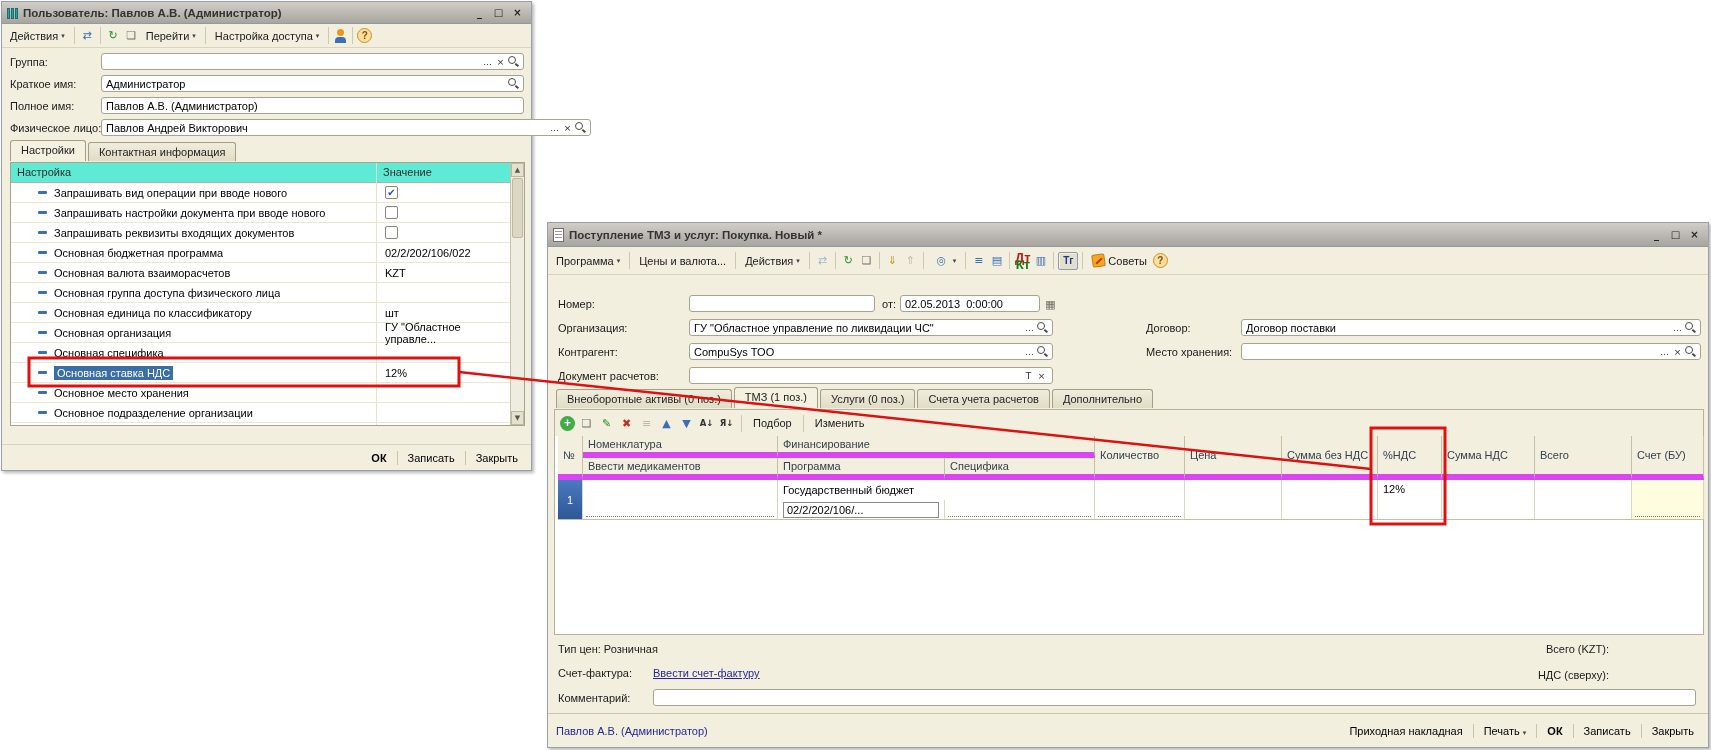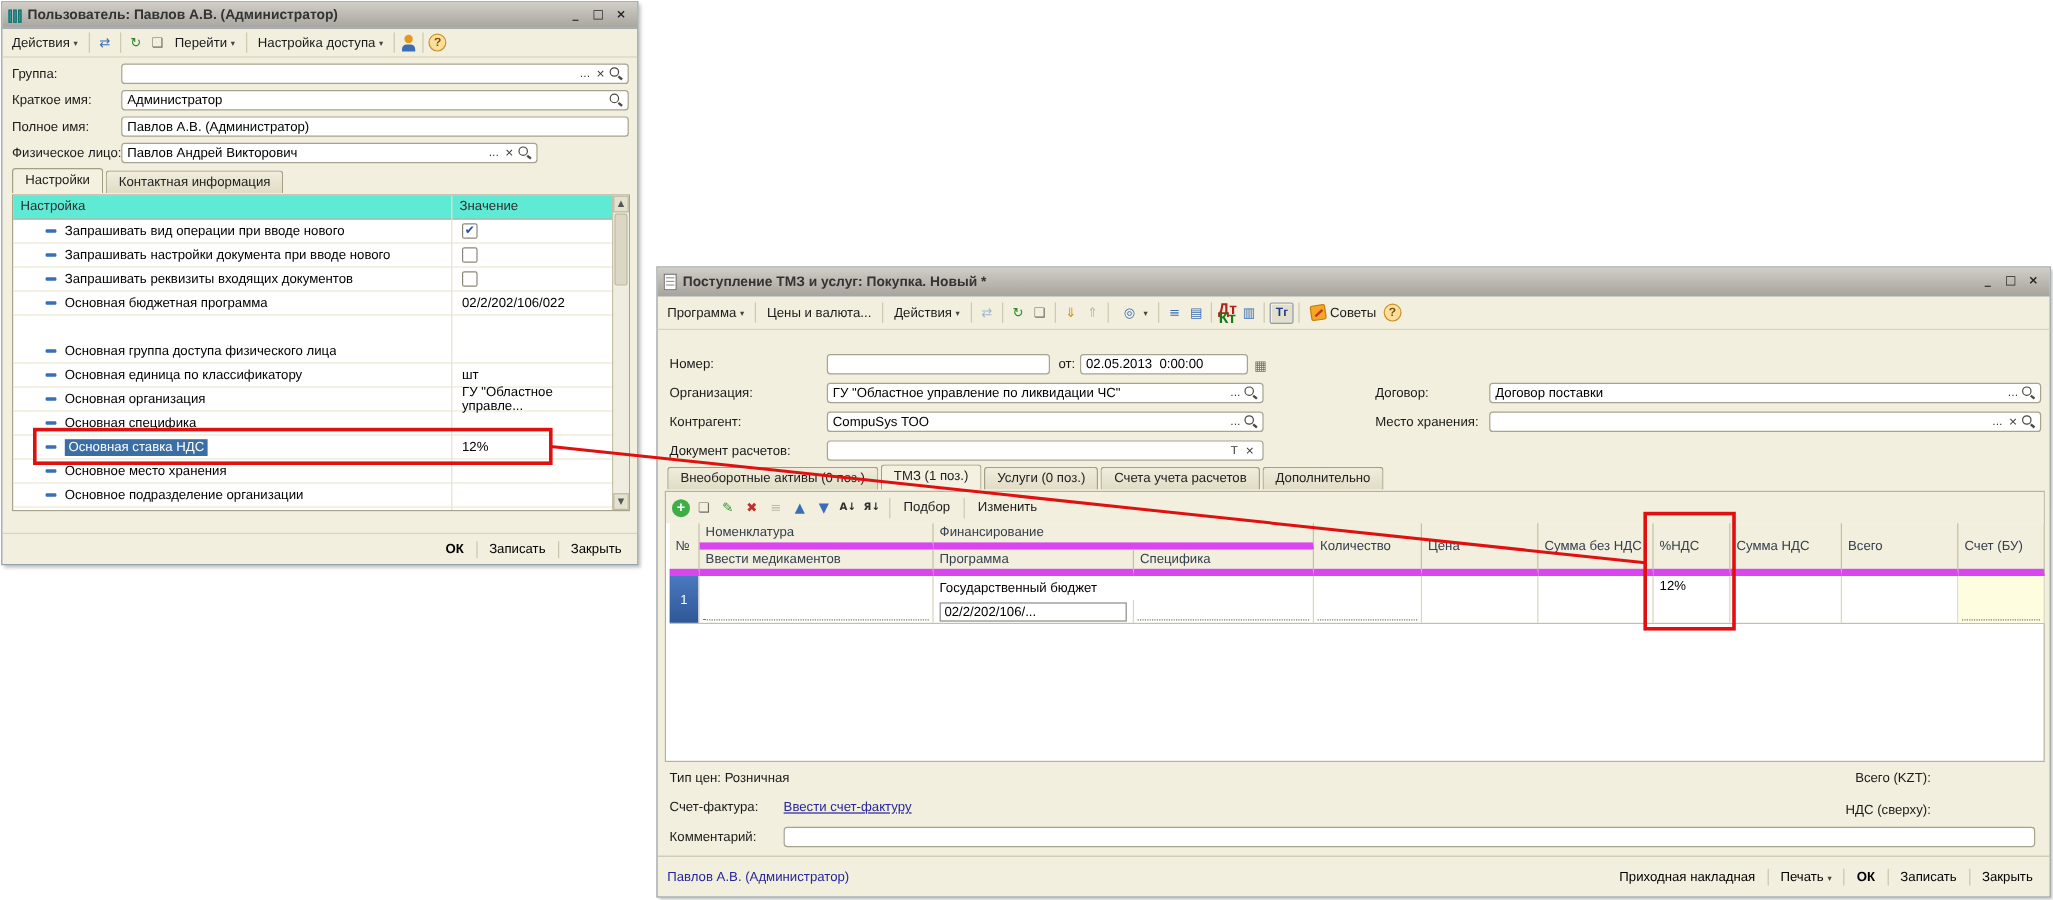--- a/index.html
+++ b/index.html
@@ -180,21 +180,21 @@
       <span class="val">Администратор</span>
       <span class="mag"></span>
     </div>
 
     <span class="lbl" style="left:8px;top:98px">Полное имя:</span>
     <div class="inp" style="left:99px;top:95px;width:423px">
       <span class="val">Павлов А.В. (Администратор)</span>
     </div>
 
     <span class="lbl" style="left:8px;top:120px">Физическое лицо:</span>
-    <div class="inp" style="left:99px;top:117px;width:347px">
+    <div class="inp" style="left:99px;top:117px;width:490px">
       <span class="val">Павлов Андрей Викторович</span>
       <span class="ib">...</span>
       <span class="ib">×</span>
       <span class="mag"></span>
     </div>
 
     <div class="tabs" style="left:8px;top:138px">
       <span class="tab active">Настройки</span>
       <span class="tab">Контактная информация</span>
     </div>
@@ -226,20 +226,25 @@
         <span class="dash"></span>
         <span class="rname">Запрашивать реквизиты входящих документов</span>
         <span class="rval">
             <span class="cb"></span>
           </span>
       </div>
       <div class="ltr" style="top:80px">
         <span class="dash"></span>
         <span class="rname">Основная бюджетная программа</span>
         <span class="rval">02/2/202/106/022</span>
+      </div>
+      <div class="ltr" style="top:100px">
+        <span class="dash"></span>
+        <span class="rname">Основная валюта взаиморасчетов</span>
+        <span class="rval">KZT</span>
       </div>
       <div class="ltr" style="top:140px">
         <span class="dash"></span>
         <span class="rname">Основная единица по классификатору</span>
         <span class="rval">шт</span>
       </div>
       <div class="ltr" style="top:120px">
         <span class="dash"></span>
         <span class="rname">Основная группа доступа физического лица</span>
         <span class="rval"></span>

